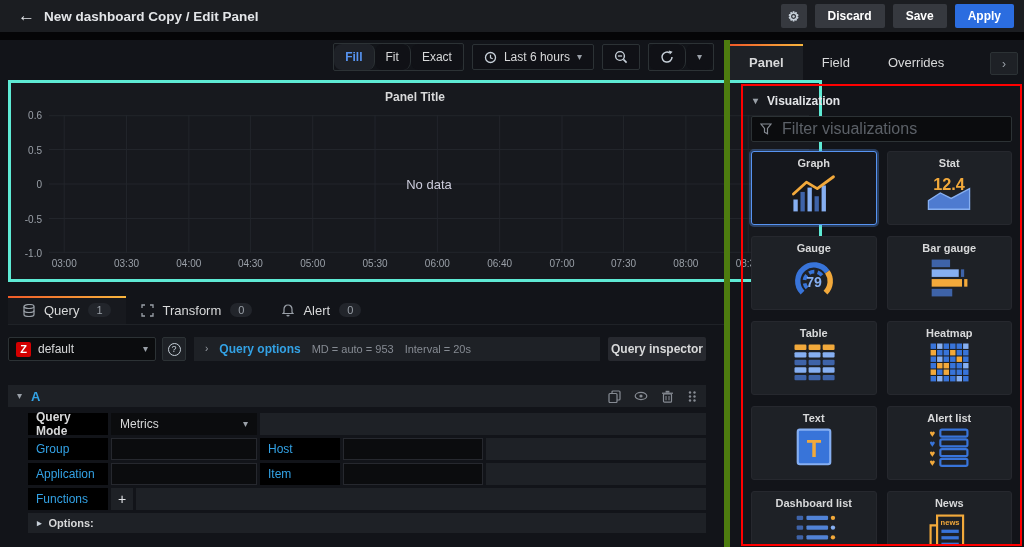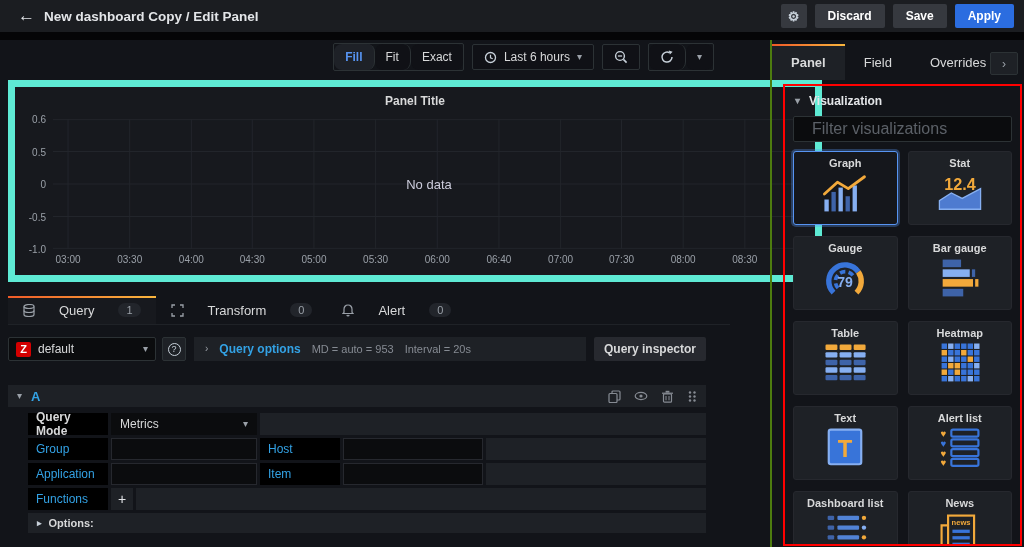--- a/index.html
+++ b/index.html
@@ -13,59 +13,59 @@
   .tb-title{font-size:13.5px;font-weight:700;color:#e3e5e8;}
   .tb-right{margin-left:auto;display:flex;gap:8px;align-items:center}
   .btn{height:24px;padding:0 13px;border-radius:2px;background:#36393f;color:#fff;font-size:12px;font-weight:600;display:flex;align-items:center;justify-content:center;cursor:pointer}
   .btn.iconbtn{width:26px;padding:0;font-size:13px;color:#c7d0d9}
   .btn.primary{background:#2b6de0}
   .gap-strip{position:absolute;top:32px;left:0;right:0;height:8px;background:#050507}
 
   
   .main{position:absolute;top:40px;left:0;right:0;bottom:0}
   .left{position:absolute;top:0;left:0;width:730px;bottom:0}
-  .sidebar{position:absolute;top:0;right:0;width:254px;bottom:0;border-left:2px solid #4d7c0f}
+  .sidebar{position:absolute;top:0;right:0;width:300px;bottom:0;border-left:6px solid #4d7c0f}
 
   
   .preview-toolbar{position:absolute;top:4px;right:16px;height:26px;display:flex;gap:8px;align-items:center}
   .tbtn{height:26px;background:#101116;color:#d8d9da;font-size:12px;display:flex;align-items:center;padding:0 11px;gap:7px;cursor:pointer;border:1px solid #2c3235;border-radius:2px}
   .seg{display:flex;border:1px solid #2c3235;border-radius:2px;overflow:hidden}
   .seg .tbtn{border:none;border-right:1px solid #2c3235;border-radius:8px}
   .seg .tbtn:last-child{border-right:none}
   .tbtn.sel{background:#1e2127;color:#5794f2;font-weight:700}
   .chev{color:#9aa0a8;font-size:10px;line-height:1}
 
   
-  .panel-preview{position:absolute;top:40px;left:8px;width:814px;height:202px;background:#17191e;border:7px solid #5eead4}
+  .panel-preview{position:absolute;top:40px;left:8px;width:814px;height:202px;background:#17191e;border:3px solid #5eead4}
   .panel-title{text-align:center;font-size:12px;font-weight:700;color:#d8d9da;padding-top:7px}
   .chart{position:absolute;left:38px;right:10px;top:32px;bottom:26px}
   .gridsvg{position:absolute;inset:0;width:100%;height:100%}
   .no-data{position:absolute;left:50%;top:50%;transform:translate(-50%,-50%);font-size:13px;color:#ccccdc}
   .ytick{position:absolute;right:calc(100% + 7px);transform:translateY(-50%);font-size:10px;color:#9aa0a8;white-space:nowrap}
   .xtick{position:absolute;top:calc(100% + 5px);transform:translateX(-50%);font-size:10px;color:#9aa0a8;white-space:nowrap}
 
   
   .qt-tabs{position:absolute;top:256px;left:8px;right:0;height:29px;display:flex;align-items:stretch;border-bottom:1px solid #1f2227}
-  .qtab{display:flex;align-items:center;gap:24px;padding:0 15px;font-size:13px;color:#d8d9da;position:relative;cursor:pointer}
+  .qtab{display:flex;align-items:center;gap:9px;padding:0 15px;font-size:13px;color:#d8d9da;position:relative;cursor:pointer}
   .qtab.active{background:#17191e}
   .qtab.active::before{content:"";position:absolute;top:0;left:0;right:0;height:2px;background:linear-gradient(90deg,#f05a28,#f9b63e)}
   .badge{background:#22252b;color:#9aa0a8;font-size:11px;border-radius:9px;padding:1px 8px}
   .ticon{color:#9aa0a8}
 
   
   .ds-row{position:absolute;top:297px;left:8px;width:698px;height:24px;display:flex;align-items:center}
   .ds-select{width:148px;height:24px;background:#0b0c0e;border:1px solid #2c3235;border-radius:2px;display:flex;align-items:center;padding:0 7px;gap:7px;cursor:pointer}
   .zlogo{width:15px;height:15px;background:#d40000;color:#fff;font-weight:700;font-size:11px;display:flex;align-items:center;justify-content:center;border-radius:2px}
   .ds-name{font-size:12px;flex:1;color:#d8d9da}
   .help-btn{width:24px;height:24px;margin-left:6px;background:#1e2126;border:1px solid #2c3235;border-radius:2px;display:flex;align-items:center;justify-content:center;cursor:pointer}
   .qcircle{width:13px;height:13px;border:1px solid #c7d0d9;border-radius:50%;font-size:9px;display:flex;align-items:center;justify-content:center;color:#c7d0d9}
   .opt-strip{flex:1;height:24px;margin-left:8px;background:#1e2126;display:flex;align-items:center;padding:0 11px;gap:11px;cursor:pointer}
   .qo-label{color:#33a2e5;font-size:12px;font-weight:600}
   .qo-meta{color:#868b93;font-size:11px}
-  .inspector-btn{width:112px;height:24px;margin-left:8px;background:#27292f;border-radius:2px;display:flex;align-items:center;justify-content:center;font-size:12px;font-weight:700;cursor:pointer}
+  .inspector-btn{width:98px;height:24px;margin-left:8px;background:#27292f;border-radius:2px;display:flex;align-items:center;justify-content:center;font-size:12px;font-weight:700;cursor:pointer}
 
   
   .query-card{position:absolute;top:345px;left:8px;width:698px}
   .qc-header{height:22px;background:#1e2126;display:flex;align-items:center;padding:0 9px;gap:9px}
   .qc-ref{color:#33a2e5;font-size:13px;font-weight:600}
   .qc-icons{margin-left:auto;display:flex;gap:13px;align-items:center;color:#868b93}
   .qc-icons .qicon{cursor:pointer}
   .qrow{display:flex;gap:3px;margin:3px 0 0 20px;height:22px}
   .qrow.first{margin-top:6px}
   .flabel{width:80px;background:#000000;color:#33a2e5;font-size:12px;display:flex;align-items:center;padding:0 8px}

